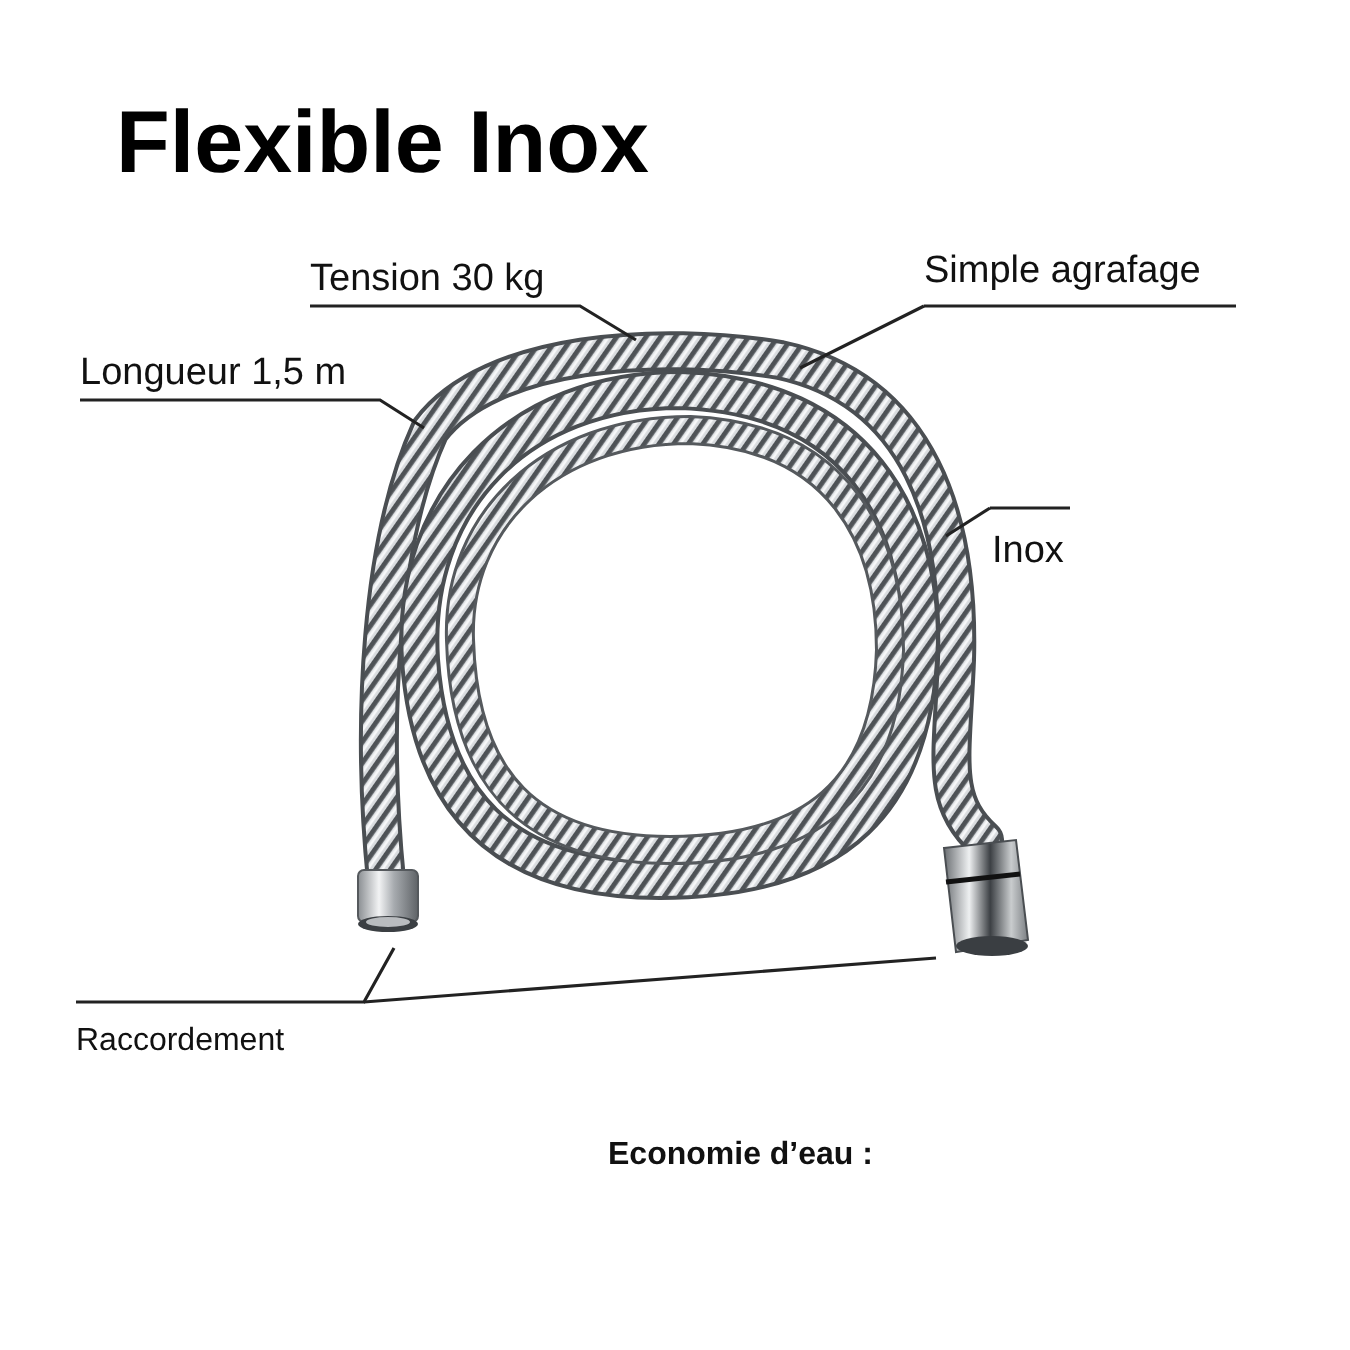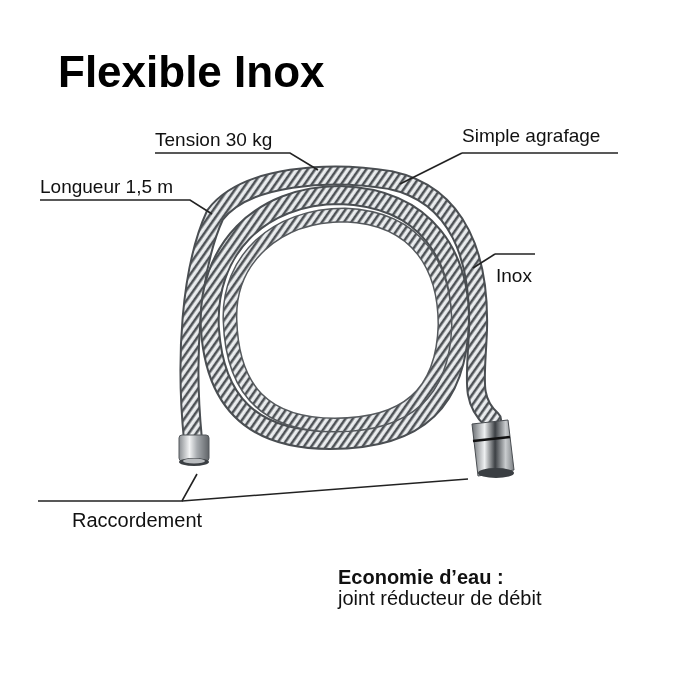--- a/index.html
+++ b/index.html
@@ -1,21 +1,21 @@
 <!DOCTYPE html>
 <html><head>
 <meta charset="utf-8">
 <style>
   html, body { margin:0; padding:0; background:#ffffff; }
   body { width:675px; height:675px; position:relative; overflow:hidden;
          font-family:"Liberation Sans", sans-serif; color:#111; }
   .title { position:absolute; left:42px; top:34px; font-size:44px; font-weight:bold;
            letter-spacing:0px; margin:16px; line-height:1; color:#000; }
   .label { position:absolute; font-size:19px; line-height:1; color:#111; white-space:nowrap; }
-  .block { position:absolute; font-size:20px; line-height:21px; color:#111;margin-left:34px; }
+  .block { position:absolute; font-size:16px; line-height:21px; color:#111; }
   .block .bold { font-weight:bold; }
   svg.art { position:absolute; left:0; top:0; }
 </style>
 </head>
 <body>
 
 <h1 class="title">Flexible Inox</h1>
 
 <svg class="art" width="675" height="675" viewBox="0 0 675 675">
   <defs>
@@ -76,14 +76,13 @@
 <span class="label" style="left:40px; top:177px;">Longueur 1,5 m</span>
 <span class="label" style="left:462px; top:126px;text-align:center;">Simple agrafage</span>
 <span class="label" style="left:496px; top:230px;margin-top:36px;">Inox</span>
 
 <div class="block" style="left:38px; top:510px;">
   <div>Raccordement</div>
 </div>
 
 <div class="block" style="left:304px; top:567px;">
   <div class="bold">Economie d’eau :</div>
-  <div>joint réducteur de débit</div>
 </div>
 
 </body></html>

